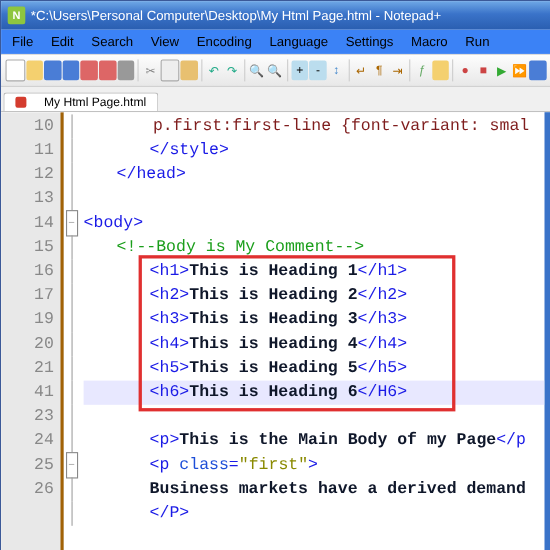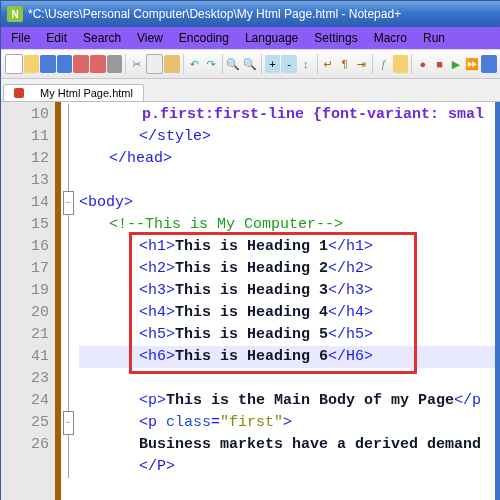--- a/index.html
+++ b/index.html
@@ -1,39 +1,39 @@
 <!DOCTYPE html>
 <html><head>
 <meta charset="utf-8">
 <style>
 html,body{margin:0;padding:0;font-family:"Segoe UI",Tahoma,sans-serif;font-size:12px;background:#fff;overflow:hidden;width:500px;height:500px}
 .window{width:500px;height:500px;display:flex;flex-direction:column;border:1px solid #3b5998}
 .titlebar{background:linear-gradient(#6fa8e6,#3a73c9 45%,#2a5eb0);color:#fff;height:26px;display:flex;align-items:center;padding:0 6px;font-size:12px}
 .titlebar .icon{width:16px;height:16px;margin-right:5px;background:#8ec63f;border-radius:2px;display:flex;align-items:center;justify-content:center;color:#fff;font-weight:bold;font-size:10px}
-.menubar{background:#8b5cf6;border-bottom:1px solid #dcdcdc;height:22px;display:flex;align-items:center;padding:0 2px;font-size:12px}
+.menubar{background:#3b82f6;border-bottom:1px solid #dcdcdc;height:22px;display:flex;align-items:center;padding:0 2px;font-size:12px}
 .menubar span{padding:3px 8px;cursor:default}
 .toolbar{background:linear-gradient(#fdfdfd,#e8e8e8);border-bottom:1px solid #c8c8c8;height:28px;display:flex;align-items:center;padding:0 4px;gap:1px;overflow:hidden}
 .tbtn{width:18px;height:18px;border-radius:2px;display:flex;align-items:center;justify-content:center;font-size:11px}
 .sep{width:1px;height:20px;background:#ccc;margin:0 2px}
 .tabbar{background:#f0f0f0;border-bottom:1px solid #bcbcbc;height:22px;display:flex;align-items:flex-end;padding:0 2px}
 .tab{display:flex;align-items:center;gap:16px;padding:2px 10px;background:#fff;border:1px solid #bcbcbc;border-bottom:none;border-top-left-radius:3px;border-top-right-radius:3px;font-size:11px}
 .tab .dot{width:10px;height:10px;background:#d43c2e;border-radius:2px}
 .editor{flex:1;display:flex;background:#fff;font-family:"Courier New",monospace;font-size:15px;border-right:6px solid #3a73c9;overflow:hidden}
-.gutter{width:48px;background:#e8e8e8;color:#888;text-align:right;padding:2px 6px 2px 0;user-select:none;border-right:6px solid #a16207}
+.gutter{width:48px;background:#e8e8e8;color:#888;text-align:right;padding:2px 6px 2px 0;user-select:none;border-right:3px solid #a16207}
 .gutter div{height:22px;line-height:22px}
 .foldcol{width:14px;background:#fff;padding-top:2px}
 .foldcol div{height:22px;display:flex;align-items:center;justify-content:center;color:#a0a0a0;font-size:10px}
 .foldcol .bar{width:1px;height:22px;background:#a0a0a0;margin:0 auto}
 .code{flex:1;padding:2px 0 2px 4px;overflow:hidden}
 .line{height:22px;line-height:22px;white-space:pre;position:relative}
 .line.hl{background:#e8e8ff}
 .t-tag{color:#1a1ae6}
 .t-text{color:#0f172a;font-weight:bold}
 .t-comment{color:#1a9e1a}
-.t-style{color:#6d28d9;font-weight:bold}
+.t-style{color:#7f1d1d;font-weight:normal}
 .t-attr{color:#1d4ed8}
 .redbox{position:absolute;border:3px solid #e03030;pointer-events:none}
 .ind1{padding-left:30px}
 .ind2{padding-left:60px}
 .fold-minus{width:9px;height:9px;border:1px solid #888;background:#fff;font-size:9px;line-height:7px;text-align:center;color:#666}
 </style>
 </head>
 <body>
 
 <div class="window">
@@ -165,21 +165,21 @@
         <div>
           <div class="bar"></div>
         </div>
   </div>
   <div class="code" style="position:relative">
    <div class="line"><span>       </span><span class="t-style">p.first:first-line {font-variant: smal</span></div>
    <div class="line ind2"><span class="t-tag">&lt;/</span><span class="t-tag">style</span><span class="t-tag">&gt;</span></div>
    <div class="line ind1"><span class="t-tag">&lt;/</span><span class="t-tag">head</span><span class="t-tag">&gt;</span></div>
    <div class="line"></div>
    <div class="line"><span class="t-tag">&lt;</span><span class="t-tag">body</span><span class="t-tag">&gt;</span></div>
-   <div class="line ind1"><span class="t-comment">&lt;!--</span><span class="t-comment">This is My Computer</span><span class="t-comment">--&gt;</span></div>
+   <div class="line ind1"><span class="t-comment">&lt;!--</span><span class="t-comment">Body is My Comment</span><span class="t-comment">--&gt;</span></div>
    <div class="line ind2"><span class="t-tag">&lt;</span><span class="t-tag">h1</span><span class="t-tag">&gt;</span><span class="t-text">This is Heading 1</span><span class="t-tag">&lt;/</span><span class="t-tag">h1</span><span class="t-tag">&gt;</span></div>
    <div class="line ind2"><span class="t-tag">&lt;</span><span class="t-tag">h2</span><span class="t-tag">&gt;</span><span class="t-text">This is Heading 2</span><span class="t-tag">&lt;/</span><span class="t-tag">h2</span><span class="t-tag">&gt;</span></div>
    <div class="line ind2"><span class="t-tag">&lt;</span><span class="t-tag">h3</span><span class="t-tag">&gt;</span><span class="t-text">This is Heading 3</span><span class="t-tag">&lt;/</span><span class="t-tag">h3</span><span class="t-tag">&gt;</span></div>
    <div class="line ind2"><span class="t-tag">&lt;</span><span class="t-tag">h4</span><span class="t-tag">&gt;</span><span class="t-text">This is Heading 4</span><span class="t-tag">&lt;/</span><span class="t-tag">h4</span><span class="t-tag">&gt;</span></div>
    <div class="line ind2"><span class="t-tag">&lt;</span><span class="t-tag">h5</span><span class="t-tag">&gt;</span><span class="t-text">This is Heading 5</span><span class="t-tag">&lt;/</span><span class="t-tag">h5</span><span class="t-tag">&gt;</span></div>
    <div class="line ind2 hl"><span class="t-tag">&lt;</span><span class="t-tag">h6</span><span class="t-tag">&gt;</span><span class="t-text">This is Heading 6</span><span class="t-tag">&lt;/</span><span class="t-tag">H6</span><span class="t-tag">&gt;</span></div>
    <div class="line"></div>
    <div class="line ind2"><span class="t-tag">&lt;</span><span class="t-tag">p</span><span class="t-tag">&gt;</span><span class="t-text">This is the Main Body of my Page</span><span class="t-tag">&lt;/</span><span class="t-tag">p</span></div>
    <div class="line ind2"><span class="t-tag">&lt;</span><span class="t-tag">p </span><span class="t-attr">class</span><span class="t-tag">=</span><span class="t-tag" style="color:#8a8a00">"first"</span><span class="t-tag">&gt;</span></div>
    <div class="line ind2"><span class="t-text">Business markets have a derived demand</span></div>

